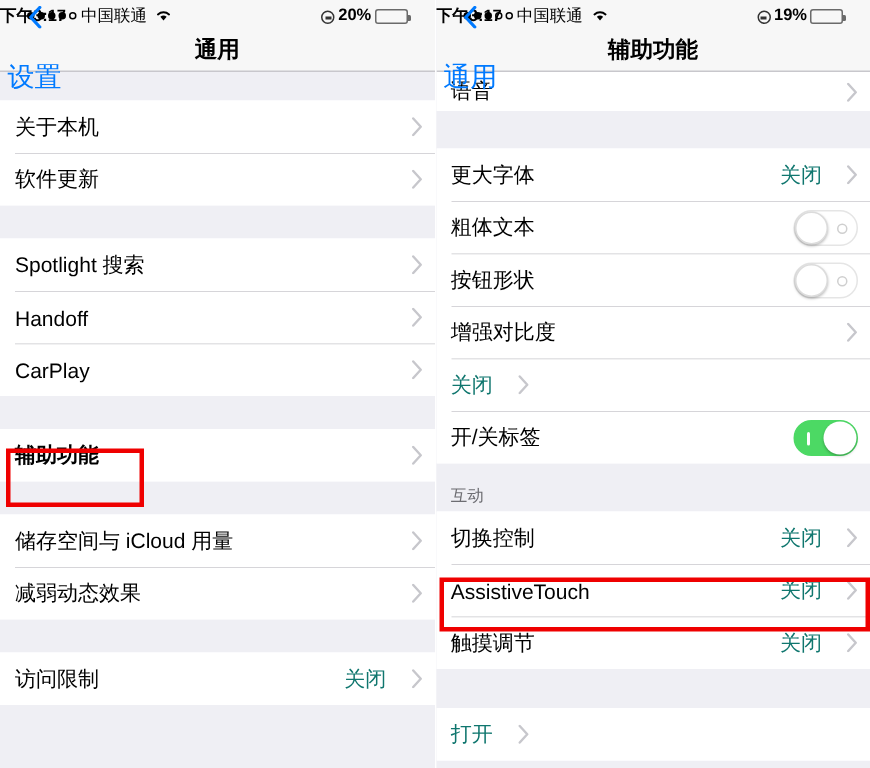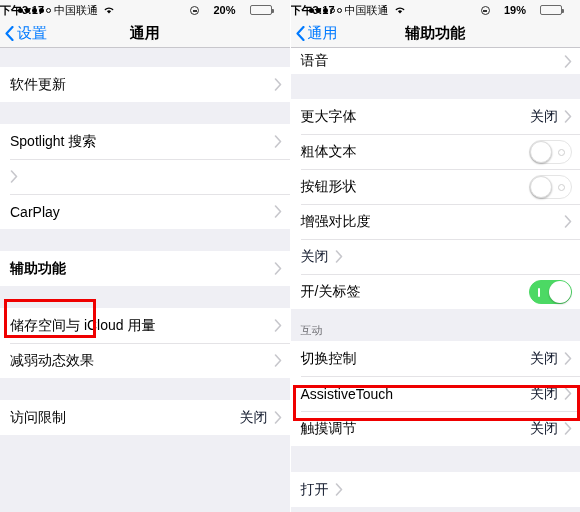--- a/index.html
+++ b/index.html
@@ -64,22 +64,22 @@
   .sb-center {
     position: absolute;
     left: 0; right: 0;
     text-align: left;
     font-size: 11px;
     font-weight: bold;
   }
   .sb-right {
     margin-left: auto;
     display: flex;
-    align-items: center;
-    gap: 14px;
+    align-items: flex-end;
+    gap: 2px;
     position: relative;
     z-index: 2;
   }
   .loc-icon {
     width: 9px; height: 9px;
     border: 1px solid #333;
     border-radius: 50%;
     position: relative;
     box-sizing: border-box;
   }
@@ -118,27 +118,28 @@
     height: 27px;
     background: #f7f7f7;
     border-bottom: 1px solid #c8c7cc;
     position: relative;
     display: flex;
     align-items: center;
   }
   .nav-back {
     display: flex;
     align-items: center;
-    gap: 3px;
+    gap: 20px;
     color: #007aff;
-    font-size: 15px;
+    font-size: 18px;
     padding-left: 5px;
     position: relative;
     z-index: 2;
     cursor: pointer;
+    flex-direction: column;
   }
   .chev-back {
     width: 9px; height: 15px;
     flex: none;
   }
   .nav-title {
     position: absolute;
     left: 0; right: 0;
     text-align: center;
     font-size: 15px;
@@ -181,22 +182,22 @@
   }
   .row-label {
     font-size: 14px;
     color: #000;
     flex: 1;
     white-space: nowrap;
   }
   .row-label.bold { font-weight: bold; }
   .row-value {
     font-size: 14px;
-    color: #0f172a;
-    margin-right: 6px;
+    color: #0f766e;
+    margin-right: 16px;
     white-space: nowrap;
   }
   .chev {
     width: 8px; height: 13px;
     flex: none;
   }
   .chev path { stroke: #c7c7cc; }
 
   
   .toggle {
@@ -303,37 +304,44 @@
       </div>
       <div class="nav-title">通用</div>
     </div>
 
     <div class="list">
 
       <div class="gap" style="height:19px"></div>
 
       <div class="group">
         <div class="row">
+          <span class="row-label">关于本机</span>
+          <svg class="chev" viewBox="0 0 8 13">
+              <path d="M1.5 1 L6.5 6.5 L1.5 12" stroke-width="1.6" fill="none" stroke-linecap="round" stroke-linejoin="round"></path>
+            </svg>
+        </div>
+        <div class="row">
           <span class="row-label">软件更新</span>
           <svg class="chev" viewBox="0 0 8 13">
               <path d="M1.5 1 L6.5 6.5 L1.5 12" stroke-width="1.6" fill="none" stroke-linecap="round" stroke-linejoin="round"></path>
             </svg>
         </div>
       </div>
 
       <div class="gap" style="height:22px"></div>
 
       <div class="group">
         <div class="row">
           <span class="row-label">Spotlight 搜索</span>
           <svg class="chev" viewBox="0 0 8 13">
               <path d="M1.5 1 L6.5 6.5 L1.5 12" stroke-width="1.6" fill="none" stroke-linecap="round" stroke-linejoin="round"></path>
             </svg>
         </div>
         <div class="row">
+          <span class="row-label">Handoff</span>
           <svg class="chev" viewBox="0 0 8 13">
               <path d="M1.5 1 L6.5 6.5 L1.5 12" stroke-width="1.6" fill="none" stroke-linecap="round" stroke-linejoin="round"></path>
             </svg>
         </div>
         <div class="row">
           <span class="row-label">CarPlay</span>
           <svg class="chev" viewBox="0 0 8 13">
               <path d="M1.5 1 L6.5 6.5 L1.5 12" stroke-width="1.6" fill="none" stroke-linecap="round" stroke-linejoin="round"></path>
             </svg>
         </div>

